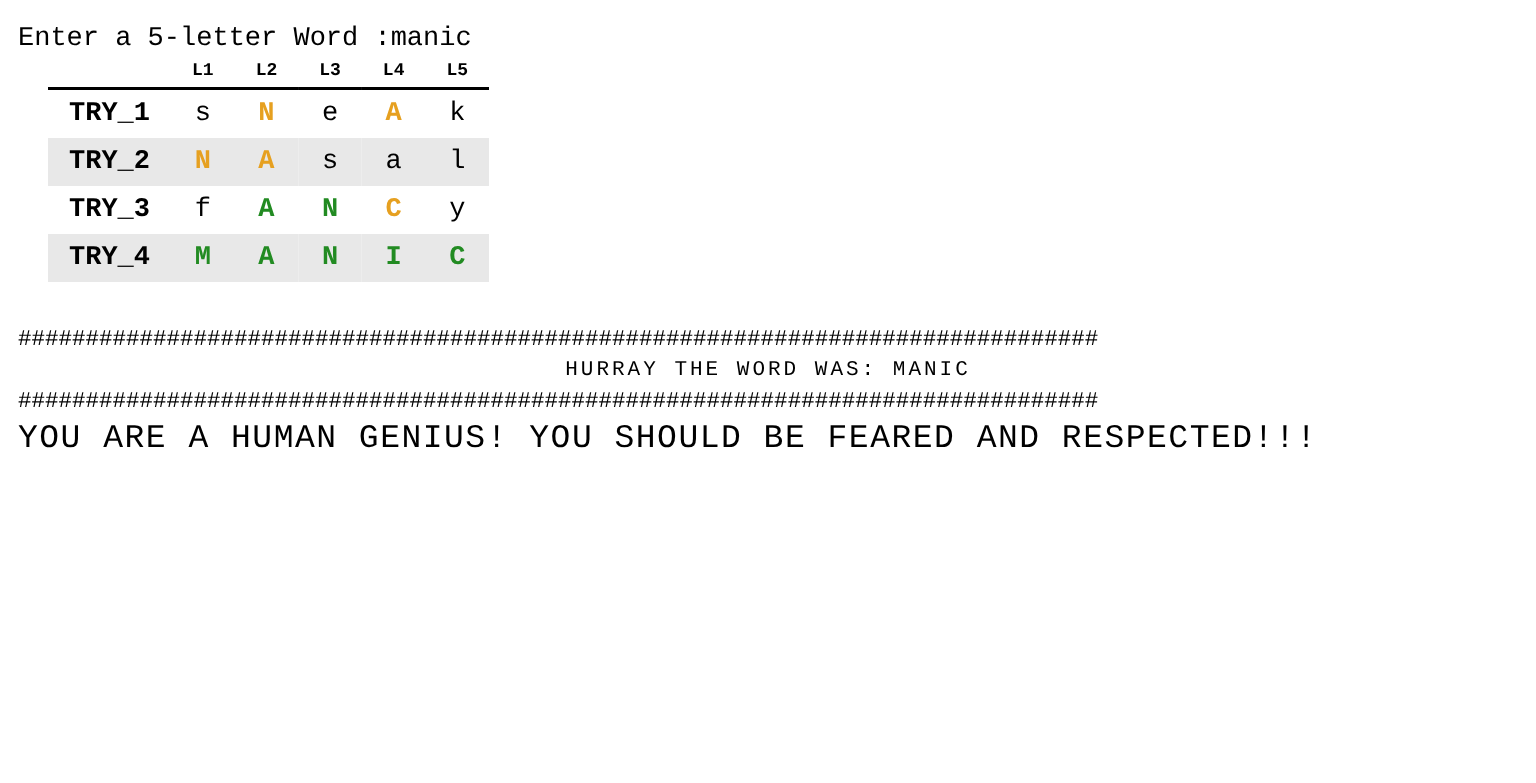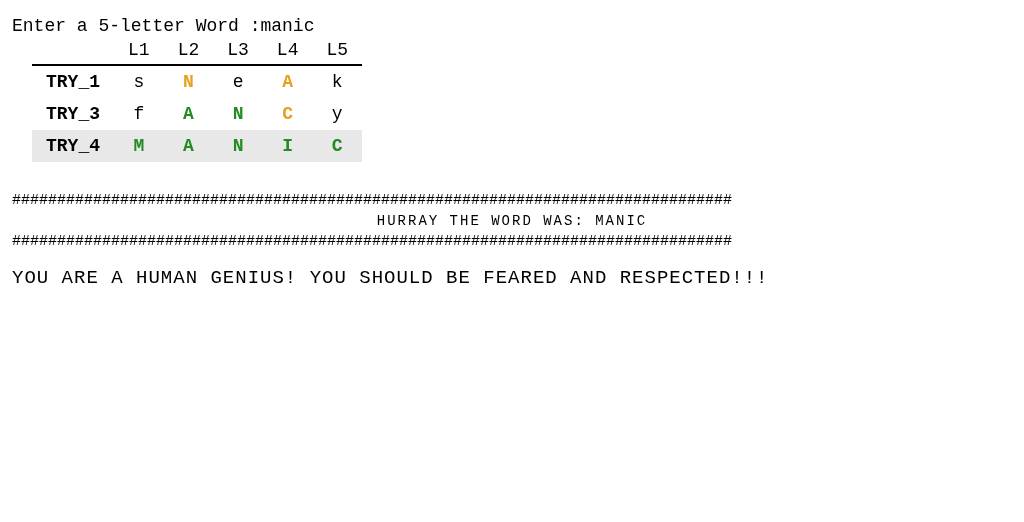--- a/index.html
+++ b/index.html
@@ -18,24 +18,24 @@
       font-size: 18px;
     }
 
     .game-table {
       border-collapse: collapse;
       margin-left: 20px;
       margin-bottom: 28px;
     }
 
     .game-table th {
-      font-weight: normal;
+      font-weight: bold;
       text-align: center;
       padding: 4px 14px;
-      font-size: 18px;
+      font-size: 12px;
     }
 
     .header-row th {
       border-bottom: 2px solid #000;
     }
 
     .game-table td {
       text-align: center;
       padding: 6px 14px;
       font-size: 18px;
@@ -64,24 +64,24 @@
     }
 
     .hurray-line {
       font-size: 14px;
       text-align: center;
       padding: 2px 0;
       letter-spacing: 2px;
     }
 
     .genius-line {
-      font-size: 19px;
+      font-size: 22px;
       white-space: nowrap;
       letter-spacing: 1px;
-      margin-top: 15px;
+      margin-top: 2px;
     }
   </style>
 </head>
 <body>
 
 <div class="prompt-line">Enter a 5-letter Word :manic</div>
 
 <table class="game-table">
   <thead>
     <tr class="header-row">
@@ -95,20 +95,28 @@
   </thead>
   <tbody id="table-body">
   <tr>
         <td class="try-label">TRY_1</td>
         <td class="color-black">s</td>
         <td class="color-orange">N</td>
         <td class="color-black">e</td>
         <td class="color-orange">A</td>
         <td class="color-black">k</td>
       </tr>
+      <tr class="row-bg">
+        <td class="try-label">TRY_2</td>
+        <td class="color-orange">N</td>
+        <td class="color-orange">A</td>
+        <td class="color-black">s</td>
+        <td class="color-black">a</td>
+        <td class="color-black">l</td>
+      </tr>
       <tr>
         <td class="try-label">TRY_3</td>
         <td class="color-black">f</td>
         <td class="color-green">A</td>
         <td class="color-green">N</td>
         <td class="color-orange">C</td>
         <td class="color-black">y</td>
       </tr>
       <tr class="row-bg">
         <td class="try-label">TRY_4</td>

